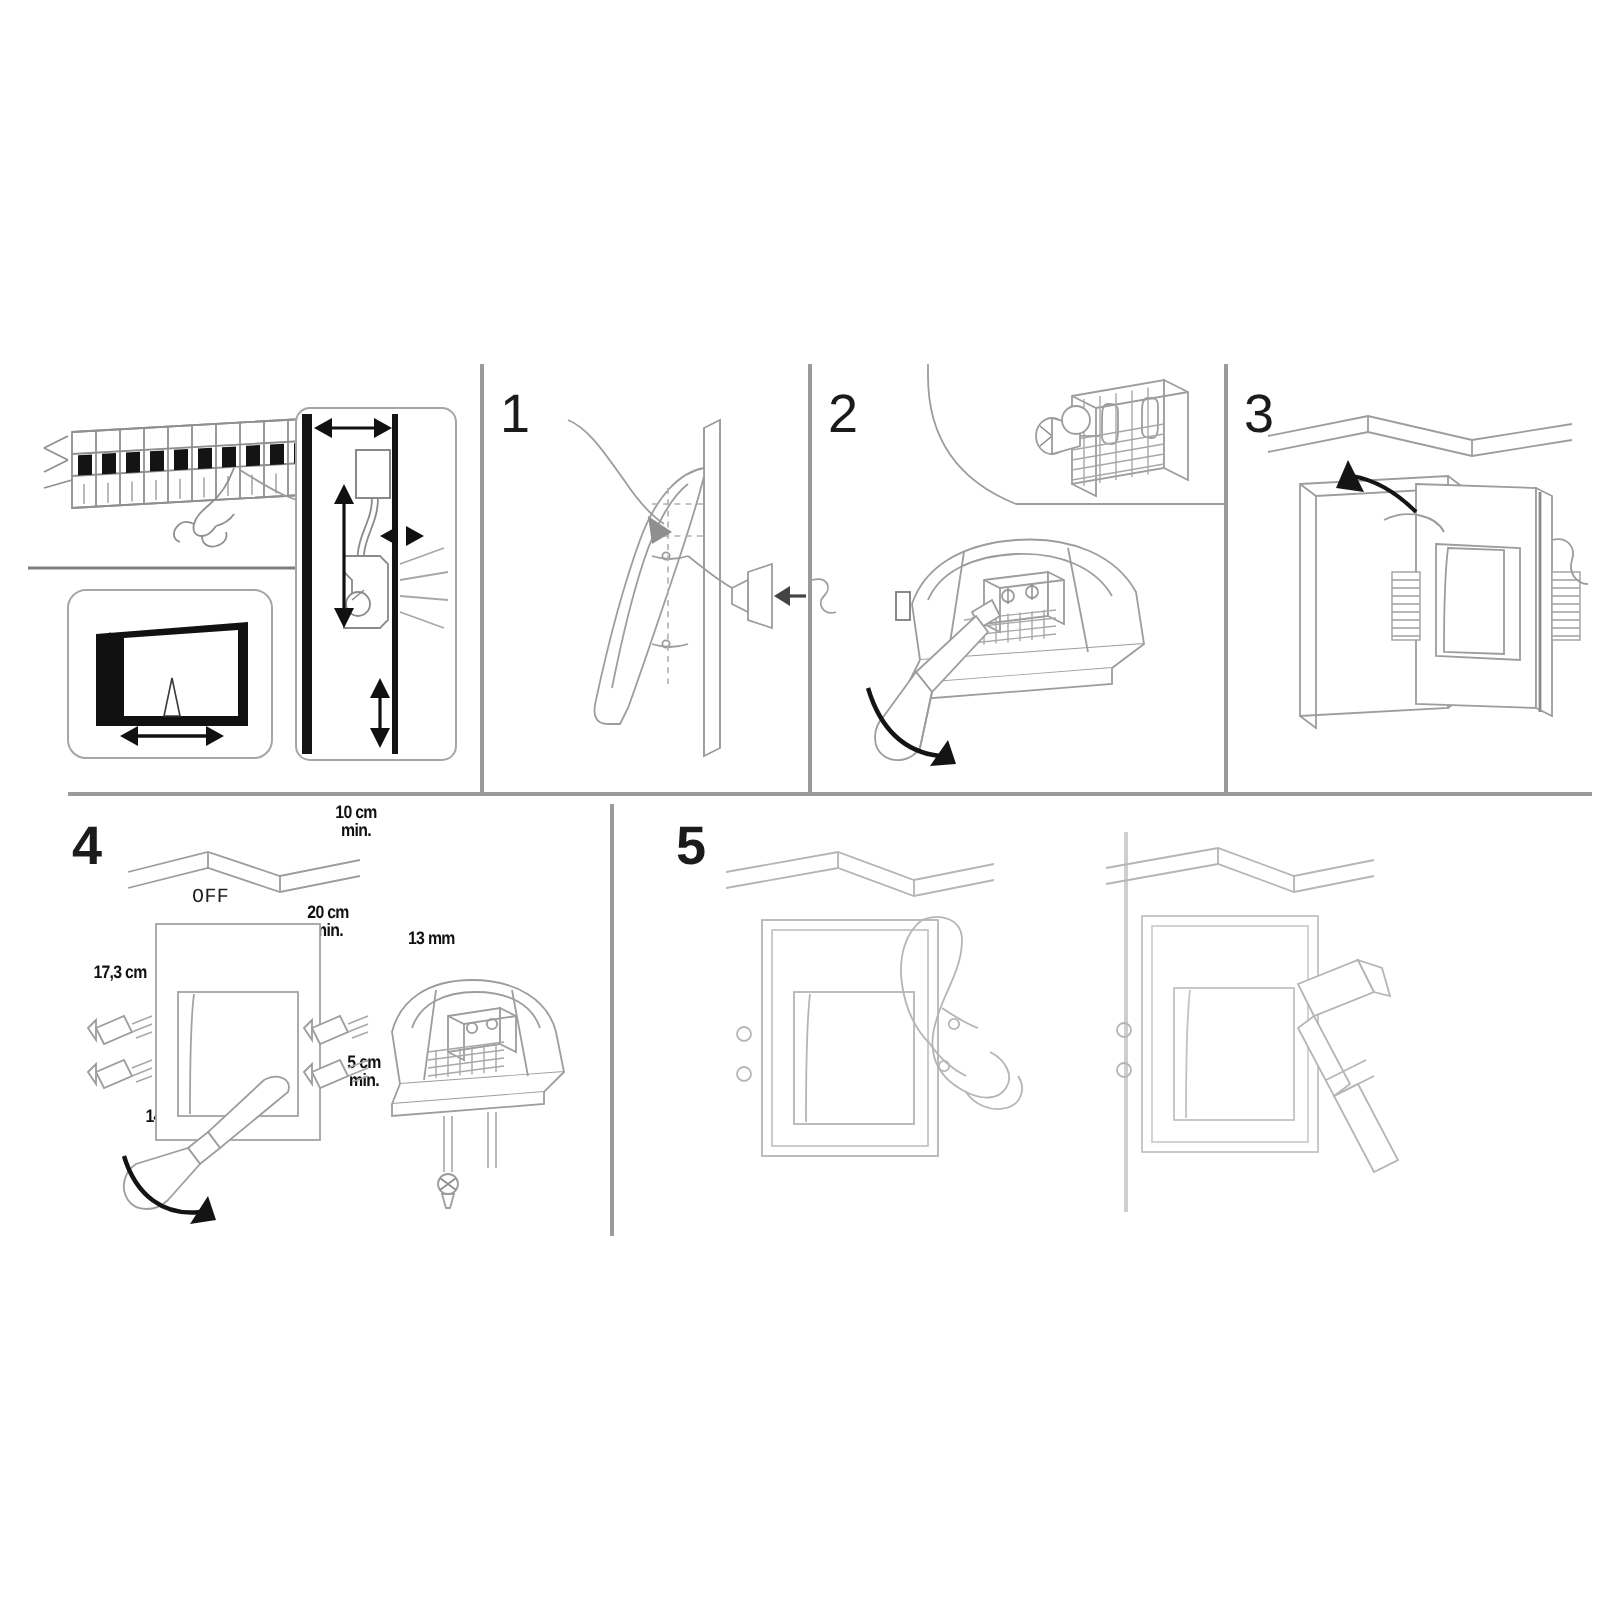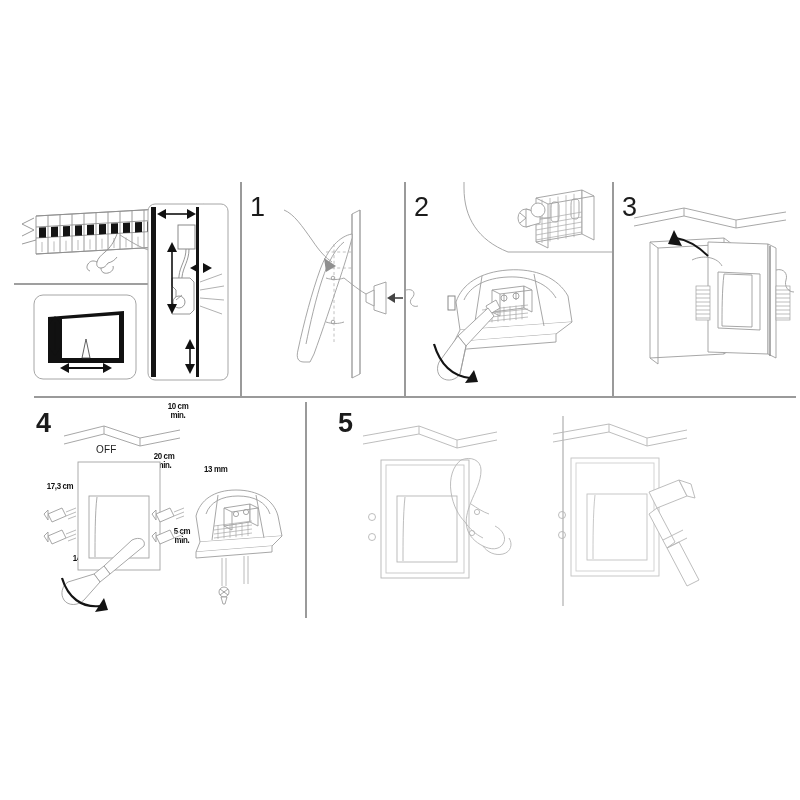--- a/index.html
+++ b/index.html
@@ -14,21 +14,21 @@
   
   .step-num{position:absolute;font-family:"Liberation Sans",sans-serif;font-size:27px;font-weight:400;color:#1b1b1b;letter-spacing:0;line-height:1;}
   .step-num.bold{font-weight:700;}
 
   
   .panel{position:absolute;}
   .panel svg{display:block;overflow:visible;}
 
   
   .dim{position:absolute;font-family:"Liberation Sans",sans-serif;font-weight:700;font-size:9px;line-height:1.05;color:#111;letter-spacing:-0.4px;text-align:center;white-space:pre-line;transform:scaleX(.88);transform-origin:center;}
-  .lbl-off{position:absolute;font-family:Liberation Sans, sans-serif;font-size:10px;color:#222;letter-spacing:.2px;}
+  .lbl-off{position:absolute;font-family:Liberation Mono, monospace;font-size:10px;color:#222;letter-spacing:.2px;}
   .dim13{position:absolute;font-family:"Liberation Sans",sans-serif;font-weight:700;font-size:9px;color:#111;letter-spacing:-0.4px;transform:scaleX(.88);transform-origin:left center;}
 </style>
 </head>
 <body>
 
 <div id="sheet">
 
   <div class="divider h" style="left:34px;top:396px;width:762px;"></div>
   <div class="divider v" style="left:240px;top:182px;height:214px;"></div>
   <div class="divider v" style="left:404px;top:182px;height:214px;"></div>

